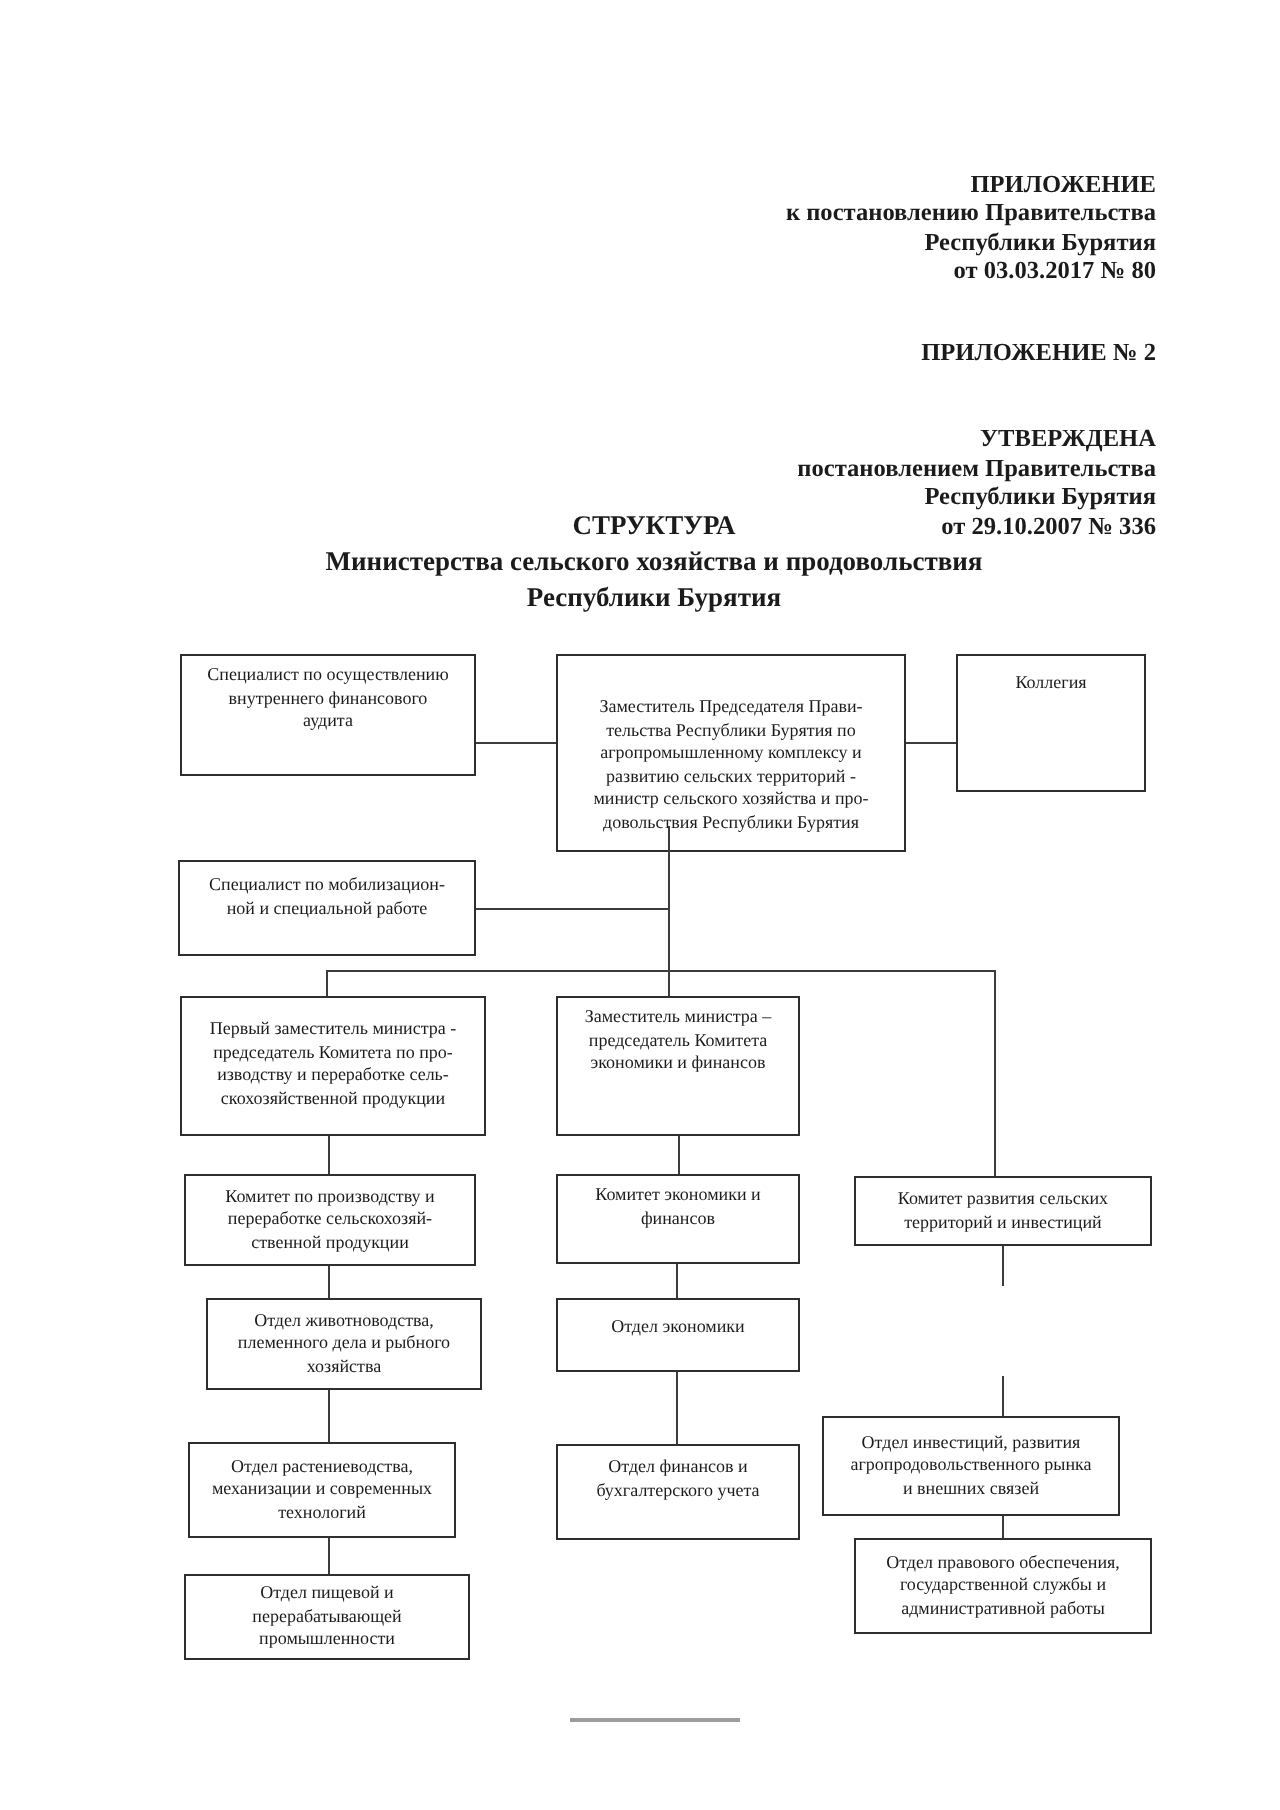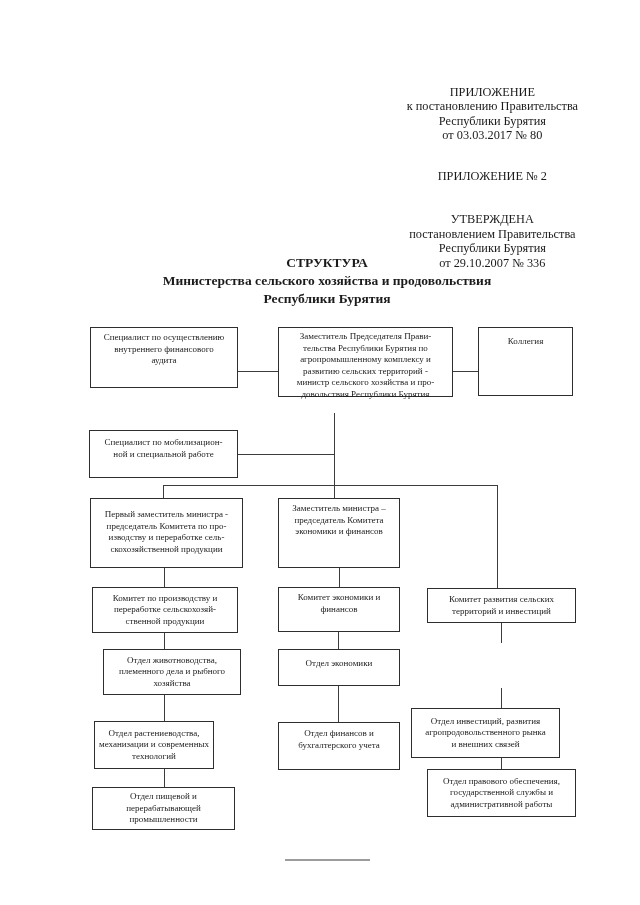--- a/index.html
+++ b/index.html
@@ -1,21 +1,21 @@
 <!DOCTYPE html>
 <html><head>
 <meta charset="utf-8">
 <style>
   html,body{margin:0;padding:0;background:#ffffff;}
   .page{
     position:relative;width:640px;height:905px;background:#ffffff;
     font-family:"Liberation Serif", serif;color:#1b1b1b;overflow:hidden;
   }
   
-  .hdr{position:absolute;top:70px;right:62px;text-align:center;font-size:12.3px;line-height:14.5px;white-space:pre-line;}
+  .hdr{position:absolute;top:70px;right:62px;text-align:right;font-size:12.3px;line-height:14.5px;white-space:pre-line;font-weight:bold;}
   .hdr .blk{display:block;}
   .hdr .blk2{margin-top:12px;}
   .hdr .blk3{margin-top:14px;}
   
   .title{position:absolute;top:254px;left:14px;width:626px;text-align:center;font-weight:bold;font-size:13.5px;line-height:18px;}
   
   .node{
     position:absolute;box-sizing:border-box;border:1px solid #2e2e2e;background:#fff;
     font-size:9px;line-height:11.5px;text-align:center;white-space:pre-line;
     display:flex;align-items:center;justify-content:center;padding:2px 3px;
@@ -46,21 +46,21 @@
 
   <div class="title">
     <div>СТРУКТУРА</div>
     <div>Министерства сельского хозяйства и продовольствия</div>
     <div>Республики Бурятия</div>
   </div>
 
   <div class="node top" style="left:90px;top:327px;width:148px;height:61px;padding-top:4px">Специалист по осуществлению
 внутреннего финансового
 аудита</div>
-  <div class="node top" style="left:278px;top:327px;width:175px;height:70px;padding-top:3px">Заместитель Председателя Прави-
+  <div class="node top" style="left:278px;top:327px;width:175px;height:99px;padding-top:20px">Заместитель Председателя Прави-
 тельства Республики Бурятия по
 агропромышленному комплексу и
 развитию сельских территорий -
 министр сельского хозяйства и про-
 довольствия Республики Бурятия</div>
   <div class="node top" style="left:89px;top:430px;width:149px;height:48px;padding-top:6px">Специалист по мобилизацион-
 ной и специальной работе</div>
   <div class="node top" style="left:478px;top:327px;width:95px;height:69px;padding-top:8px">Коллегия</div>
   <div class="node top" style="left:90px;top:498px;width:153px;height:70px;padding-top:10px">Первый заместитель министра -
 председатель Комитета по про-
@@ -81,21 +81,21 @@
 хозяйства</div>
   <div class="node top" style="left:278px;top:649px;width:122px;height:37px;padding-top:8px">Отдел экономики</div>
   <div class="node top" style="left:278px;top:722px;width:122px;height:48px;padding-top:5px">Отдел финансов и
 бухгалтерского учета</div>
   <div class="node" style="left:411px;top:708px;width:149px;height:50px">Отдел инвестиций, развития
 агропродовольственного рынка
 и внешних связей</div>
   <div class="node" style="left:427px;top:769px;width:149px;height:48px">Отдел правового обеспечения,
 государственной службы и
 административной работы</div>
-  <div class="node" style="left:94px;top:721px;width:120px;height:48px">Отдел растениеводства,
+  <div class="node" style="left:94px;top:721px;width:134px;height:48px">Отдел растениеводства,
 механизации и современных
 технологий</div>
   <div class="node" style="left:92px;top:787px;width:143px;height:43px">Отдел пищевой и
 перерабатывающей
 промышленности</div>
 
   <div class="hline" style="left:238px;top:371px;width:40px"></div>
   <div class="hline" style="left:453px;top:371px;width:25px"></div>
   <div class="vline" style="left:334px;top:413px;height:85px"></div>
   <div class="hline" style="left:238px;top:454px;width:96px"></div>

